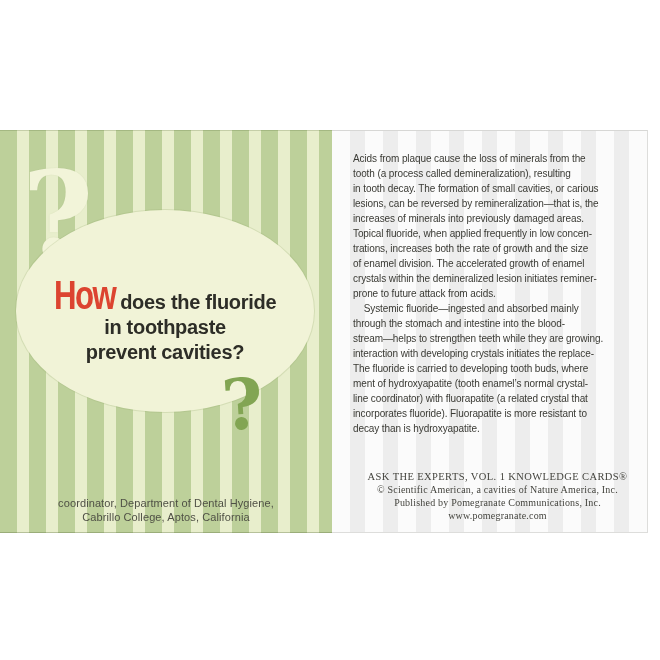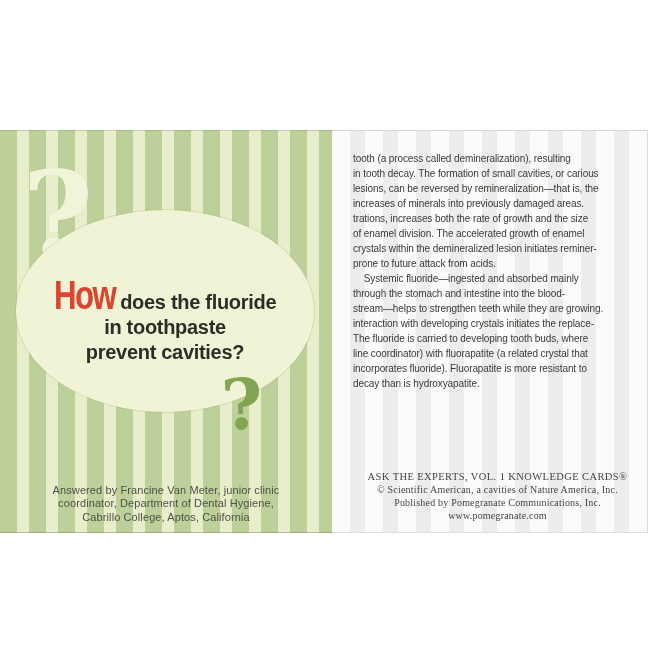--- a/index.html
+++ b/index.html
@@ -173,42 +173,44 @@
         <span class="how-word">How</span>
           <span> does the fluoride</span>
       </div>
       <div class="q-line">in toothpaste</div>
       <div class="q-line">prevent cavities?</div>
     </div>
 
     <div class="qmark-small">?</div>
 
     <div class="credit-block">
-        <div class="credit-line">Answered by Francine Van Meter, junior clinic</div>
         <div class="credit-line">coordinator, Department of Dental Hygiene,</div>
         <div class="credit-line">Cabrillo College, Aptos, California</div>
       </div>
   </div>
 
   <div class="answer-card">
 
     <div class="answer-body">
+        <div class="answer-line">Acids from plaque cause the loss of minerals from the</div>
         <div class="answer-line">tooth (a process called demineralization), resulting</div>
         <div class="answer-line">in tooth decay. The formation of small cavities, or carious</div>
         <div class="answer-line">lesions, can be reversed by remineralization—that is, the</div>
         <div class="answer-line">increases of minerals into previously damaged areas.</div>
+        <div class="answer-line">Topical fluoride, when applied frequently in low concen-</div>
         <div class="answer-line">trations, increases both the rate of growth and the size</div>
         <div class="answer-line">of enamel division. The accelerated growth of enamel</div>
         <div class="answer-line">crystals within the demineralized lesion initiates reminer-</div>
         <div class="answer-line">prone to future attack from acids.</div>
         <div class="answer-line">    Systemic fluoride—ingested and absorbed mainly</div>
         <div class="answer-line">through the stomach and intestine into the blood-</div>
         <div class="answer-line">stream—helps to strengthen teeth while they are growing.</div>
         <div class="answer-line">interaction with developing crystals initiates the replace-</div>
         <div class="answer-line">The fluoride is carried to developing tooth buds, where</div>
+        <div class="answer-line">ment of hydroxyapatite (tooth enamel’s normal crystal-</div>
         <div class="answer-line">line coordinator) with fluorapatite (a related crystal that</div>
         <div class="answer-line">incorporates fluoride). Fluorapatite is more resistant to</div>
         <div class="answer-line">decay than is hydroxyapatite.</div>
       </div>
 
     <div class="answer-footer">
         <div class="footer-line">ASK THE EXPERTS, VOL. 1 KNOWLEDGE CARDS®</div>
         <div class="footer-line">© Scientific American, a cavities of Nature America, Inc.</div>
         <div class="footer-line">Published by Pomegranate Communications, Inc.</div>
         <div class="footer-line">www.pomegranate.com</div>

